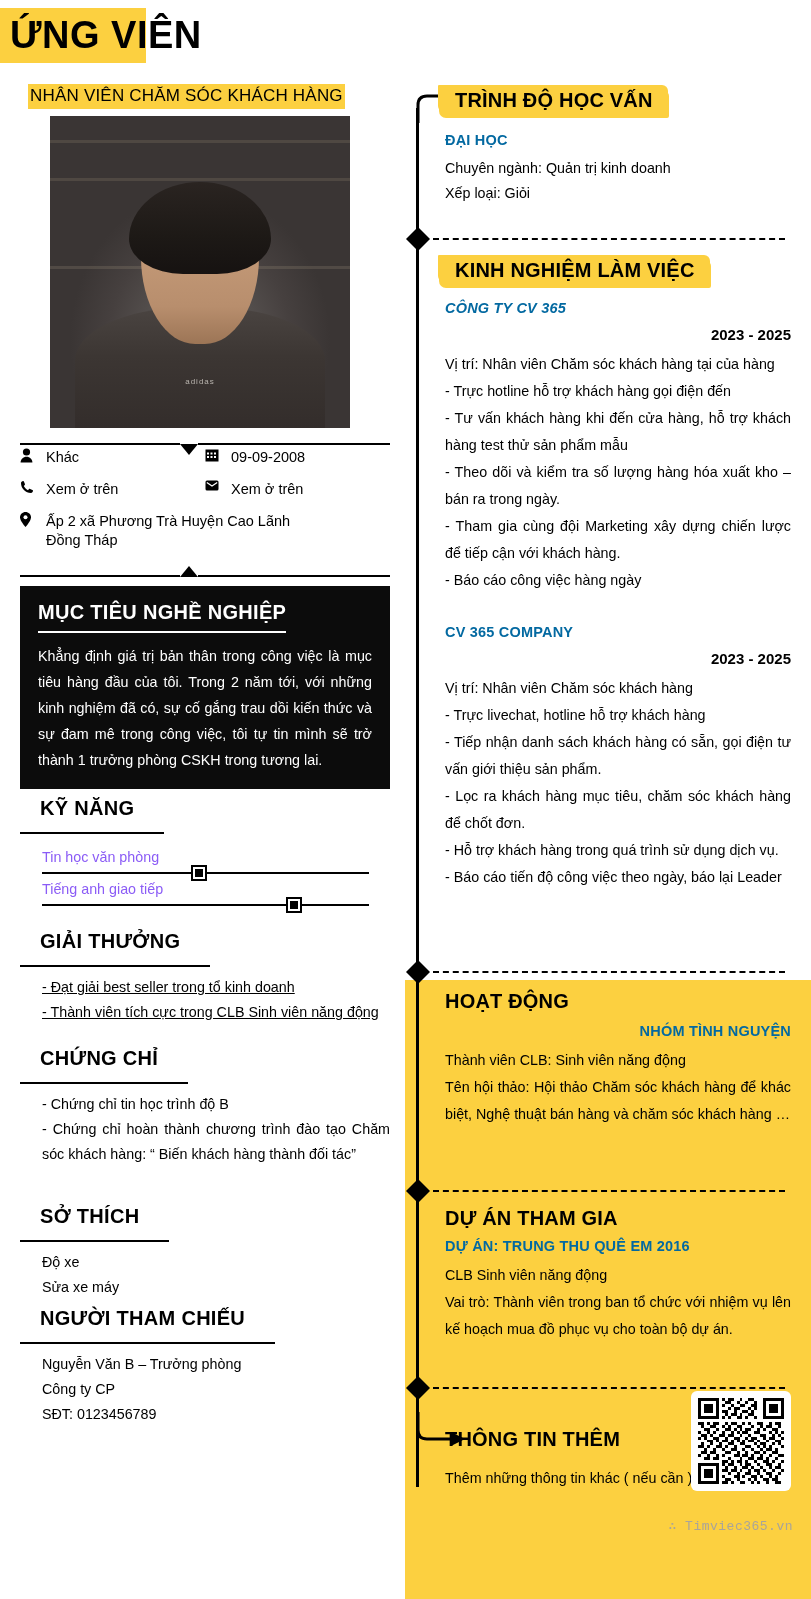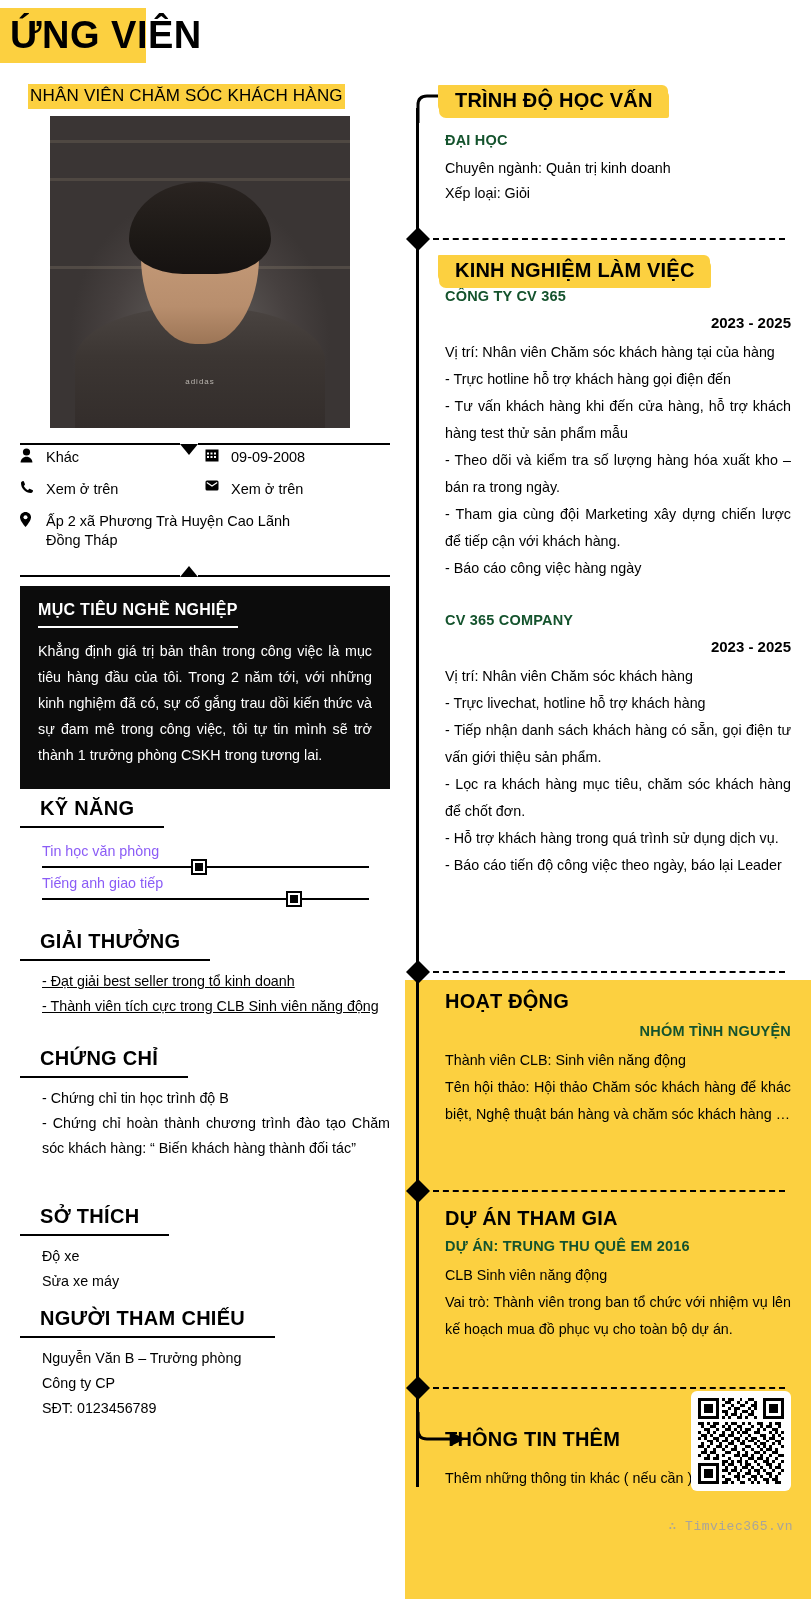--- a/index.html
+++ b/index.html
@@ -152,21 +152,21 @@
 
   .objective-box {
     position: absolute;
     left: 20px; top: 586px;
     width: 370px; height: 203px;
     background: #0c0c0c;
     color: #fff;
     padding: 15px 18px 0 18px;
   }
   .objective-title {
-    font-size: 16px;
+    font-size: 20px;
     font-weight: bold;
     letter-spacing: 0.3px;
     padding-bottom: 7px;
     display: inline-block;
     border-bottom: 2.5px solid #fff;
     margin-bottom: 10px;
   }
   .objective-body {
     font-size: 14.3px;
     line-height: 26px;
@@ -177,21 +177,21 @@
     position: absolute;
     left: 20px;
     width: 370px;
   }
   .sec-title {
     font-size: 20px;
     font-weight: bold;
     color: #000;
     letter-spacing: 0.3px;
     display: inline-block;
-    padding: 0 30px 6px 20px;
+    padding: 0 30px 12px 20px;
     border-bottom: 2.5px solid #000;
     margin-bottom: 8px;
   }
   .sec-body {
     font-size: 14.3px;
     line-height: 25px;
     color: #000;
     padding-left: 22px;
     text-align: justify;
   }
@@ -276,21 +276,21 @@
   }
   .plain-title {
     font-size: 20px;
     font-weight: bold;
     color: #000;
     letter-spacing: 0.2px;
   }
   .r-sub {
     font-size: 14.5px;
     font-weight: bold;
-    color: #14532d;
+    color: #0369a1;
     margin-top: 8px;
     letter-spacing: 0.2px;
   }
   .r-date {
     font-size: 15px;
     font-weight: bold;
     color: #000;
     text-align: right;
     margin-top: 10px;
   }
@@ -500,21 +500,21 @@
     <div class="r-body" style="line-height:25px;">
       <div>Chuyên ngành: Quản trị kinh doanh</div>
       <div>Xếp loại: Giỏi</div>
     </div>
   </div>
 
   <div class="r-sec" style="top:256px;">
     <div class="hl">KINH NGHIỆM LÀM VIỆC</div>
 
     <div>
-      <div class="r-sub" style="margin-top:2px;">CÔNG TY  CV 365</div>
+      <div class="r-sub" style="margin-top:14px;font-style:italic;">CÔNG TY  CV 365</div>
       <div class="r-date">2023 - 2025</div>
       <div class="r-body">Vị trí: Nhân viên Chăm sóc khách hàng tại của hàng</div>
       <div class="r-body" style="white-space:pre-line; margin-top:0;">- Trực hotline hỗ trợ khách hàng gọi điện đến
 - Tư vấn khách hàng khi đến cửa hàng, hỗ trợ khách hàng test thử sản phẩm mẫu
 - Theo dõi và kiểm tra số lượng hàng hóa xuất kho – bán ra trong ngày.
 - Tham gia cùng đội Marketing xây dựng chiến lược để tiếp cận với khách hàng.
 - Báo cáo công việc hàng ngày</div>
     </div>
 
     <div style="height:22px"></div>

